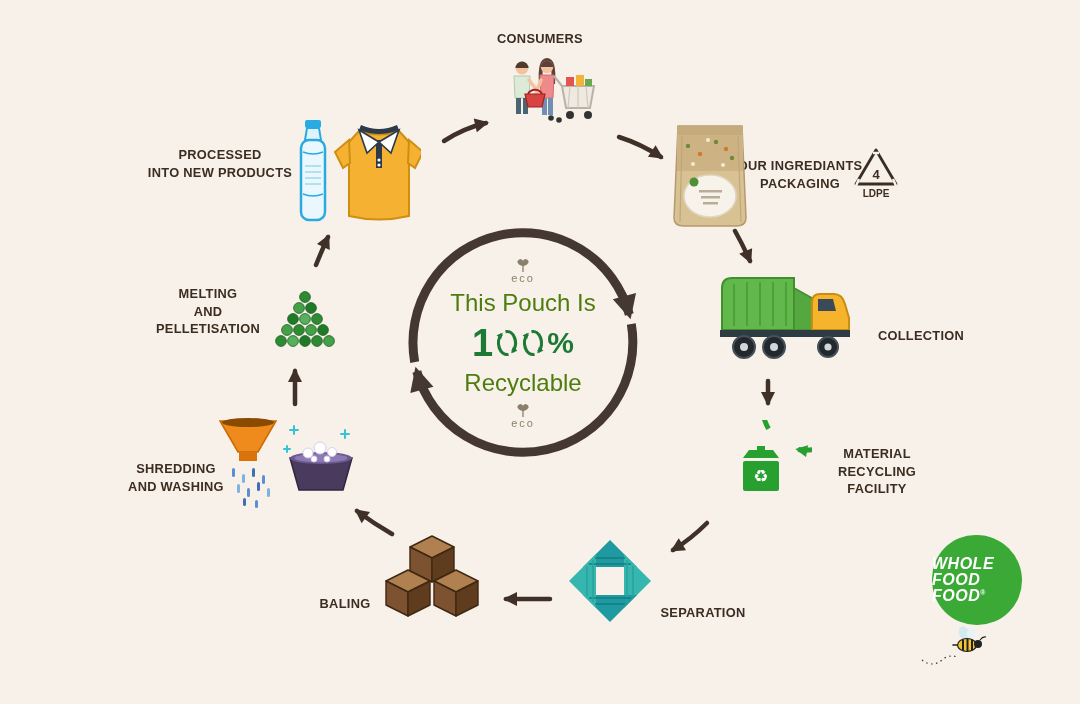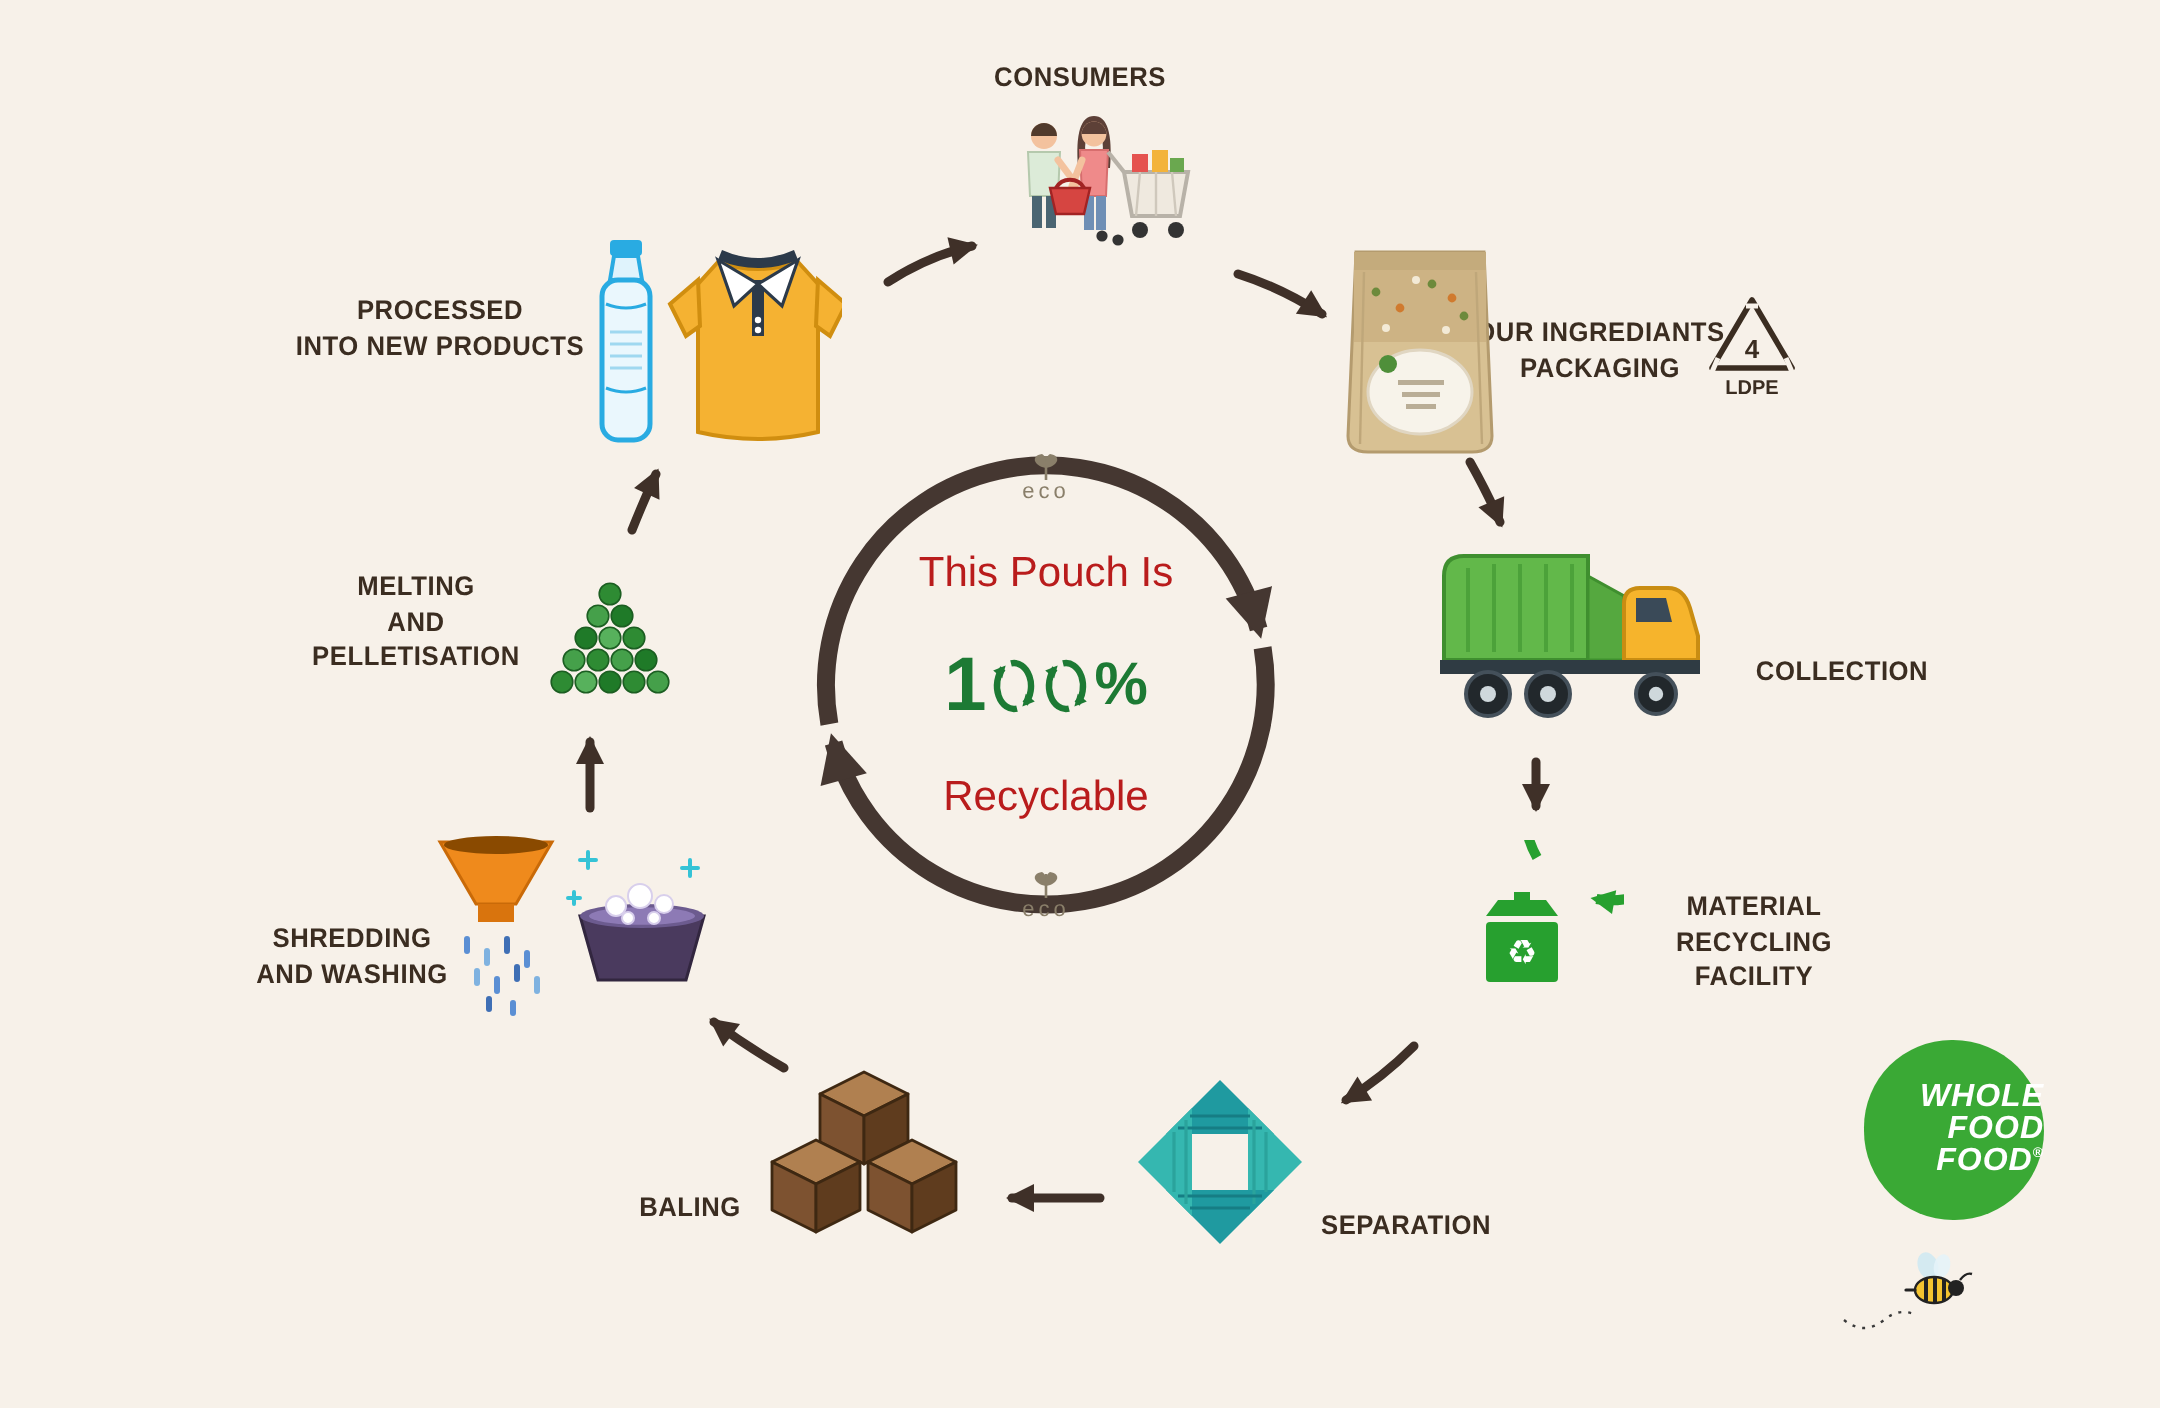--- a/index.html
+++ b/index.html
@@ -11,33 +11,33 @@
   .stage-label {
     position:absolute; transform:translate(-50%,-50%) scaleX(.95);
     text-align:center; font-weight:bold; font-size:13.5px; line-height:1.3;
     letter-spacing:.3px; color:#3b2d21; white-space:pre-line;
   }
   .icon { position:absolute; }
   svg { display:block; }
   .arrows { position:absolute; left:0; top:0; }
   .center-text {
     position:absolute; left:523px; top:343px; transform:translate(-50%,-50%);
-    display:flex; flex-direction:column; align-items:center; gap:23px;
+    display:flex; flex-direction:column; align-items:center; gap:5px;
     color:#5b5349; width:210px; text-align:center;
   }
   .eco-badge { display:flex; flex-direction:column; align-items:center; }
   .eco-word { font-size:11px; letter-spacing:2px; color:#8a7f6a; margin-top:-1px; }
-  .center-line { font-size:21px; color:#b91c1c; }
+  .center-line { font-size:24px; color:#4d7c0f; }
   .percent-row { display:flex; align-items:center; gap:2px; margin:2px 0; }
   .big-digit { font-size:38px; font-weight:bold; color:#1d7a34; line-height:1; }
   .pct-sign { font-size:30px; font-weight:bold; color:#1d7a34; line-height:1; }
   .logo-circle {
-    position:absolute; left:932px; top:520px; width:90px; height:90px;
+    position:absolute; left:932px; top:535px; width:90px; height:90px;
     background:#3aa935; border-radius:49% 51% 50% 50%;
-    display:flex; flex-direction:column; align-items:flex-end; justify-content:center;
+    display:flex; flex-direction:column; align-items:flex-start; justify-content:center;
     color:#ffffff; font-weight:bold; font-style:italic; line-height:1.02;
   }
   .logo-line { font-size:16px; letter-spacing:.5px; }
   .logo-reg { font-size:7px; vertical-align:super; font-style:normal; }
 </style>
 </head>
 <body>
 
 <div id="canvas">
 

